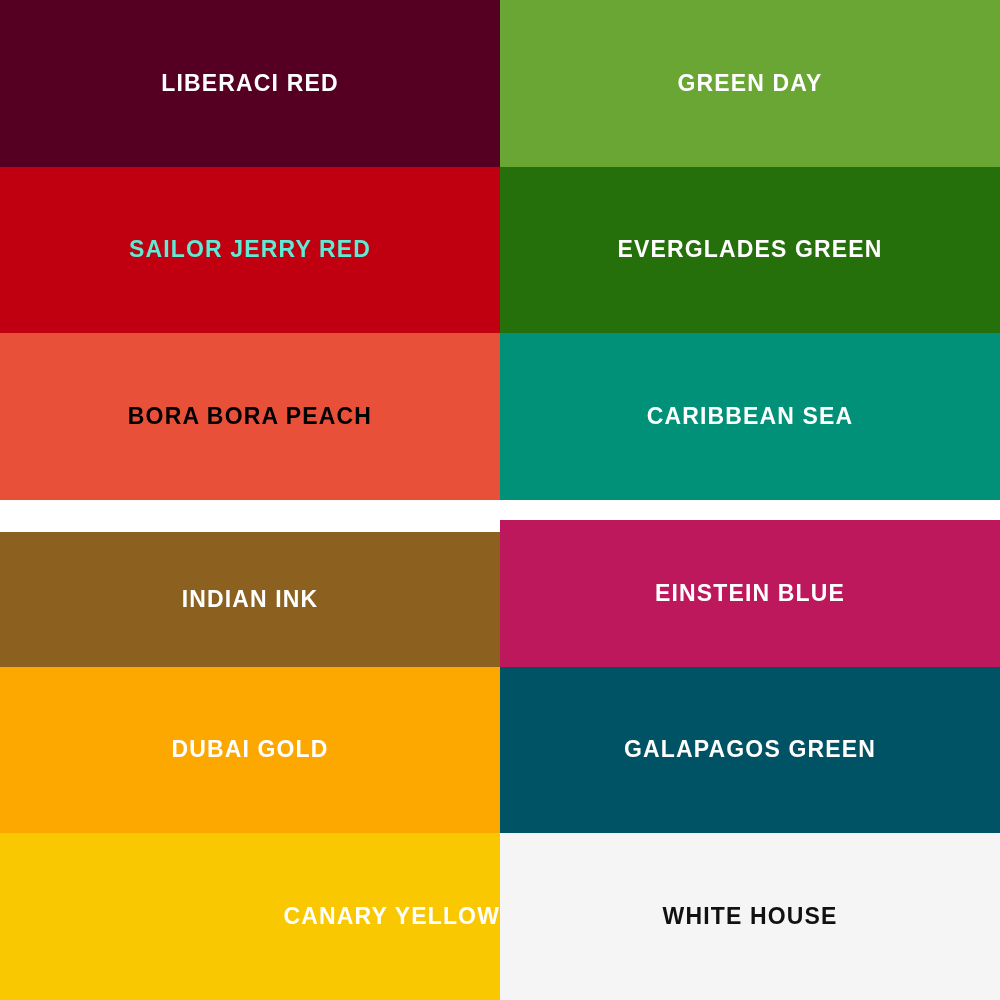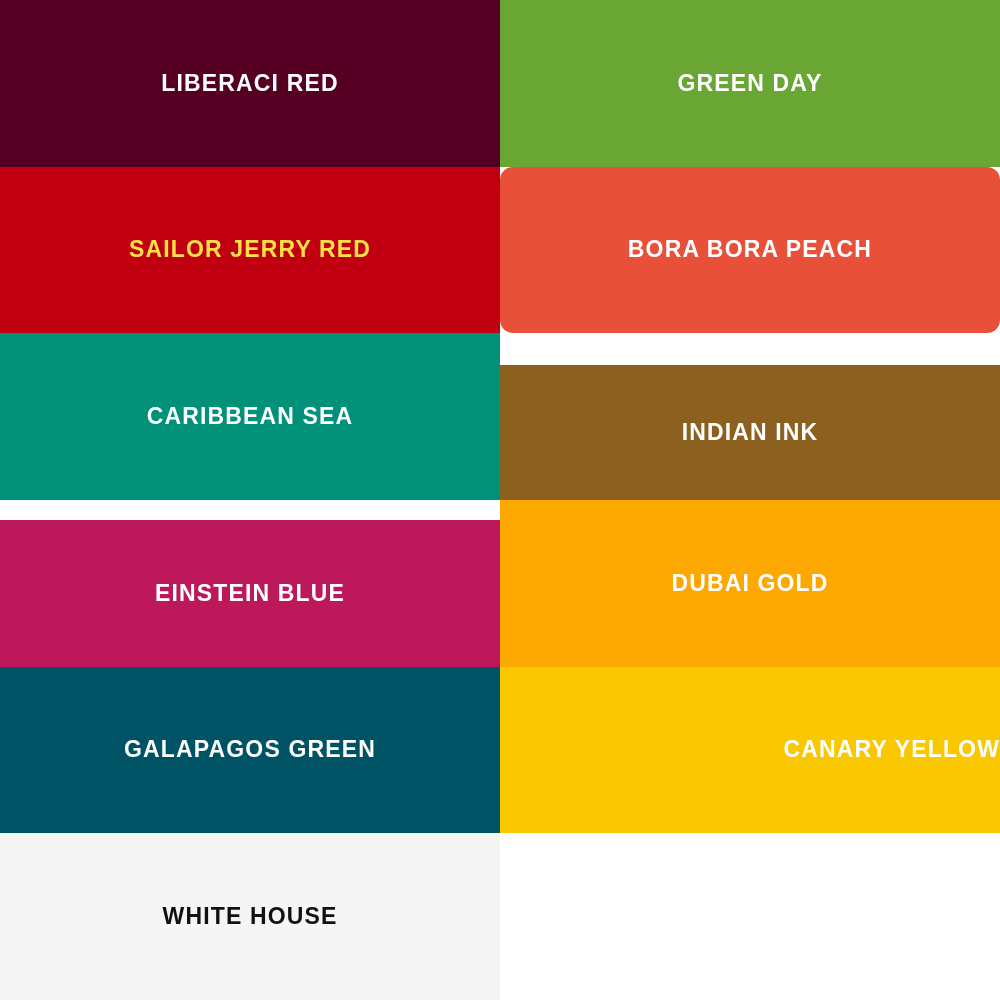--- a/index.html
+++ b/index.html
@@ -48,26 +48,29 @@
 <div id="palette-grid">
 
   <div class="swatch" style="background-color: rgb(85, 0, 34); color: rgb(255, 255, 255);">
     <span class="swatch-label">LIBERACI RED</span>
   </div>
 
   <div class="swatch" style="background-color: rgb(105, 166, 52); color: rgb(255, 255, 255);">
     <span class="swatch-label">GREEN DAY</span>
   </div>
 
-  <div class="swatch" style="background-color: rgb(192, 0, 17); color: #fde047;">
+  <div class="swatch" style="background-color: rgb(192, 0, 17); color: #5eead4;">
     <span class="swatch-label">SAILOR JERRY RED</span>
   </div>
 
+  <div class="swatch" style="background-color: rgb(38, 112, 12); color: rgb(255, 255, 255);">
+    <span class="swatch-label">EVERGLADES GREEN</span>
+  </div>
 
-  <div class="swatch" style="background-color: rgb(232, 80, 58); color: #ffffff; border-radius: 13px;">
+  <div class="swatch" style="background-color: rgb(232, 80, 58); color: #000000;">
     <span class="swatch-label">BORA BORA PEACH</span>
   </div>
 
   <div class="swatch" style="background-color: rgb(0, 145, 120); color: rgb(255, 255, 255); justify-content: center;">
     <span class="swatch-label">CARIBBEAN SEA</span>
   </div>
 
   <div class="swatch" style="background-color: rgb(140, 96, 30); color: rgb(255, 255, 255); margin-top: 32px;">
     <span class="swatch-label">INDIAN INK</span>
   </div>

